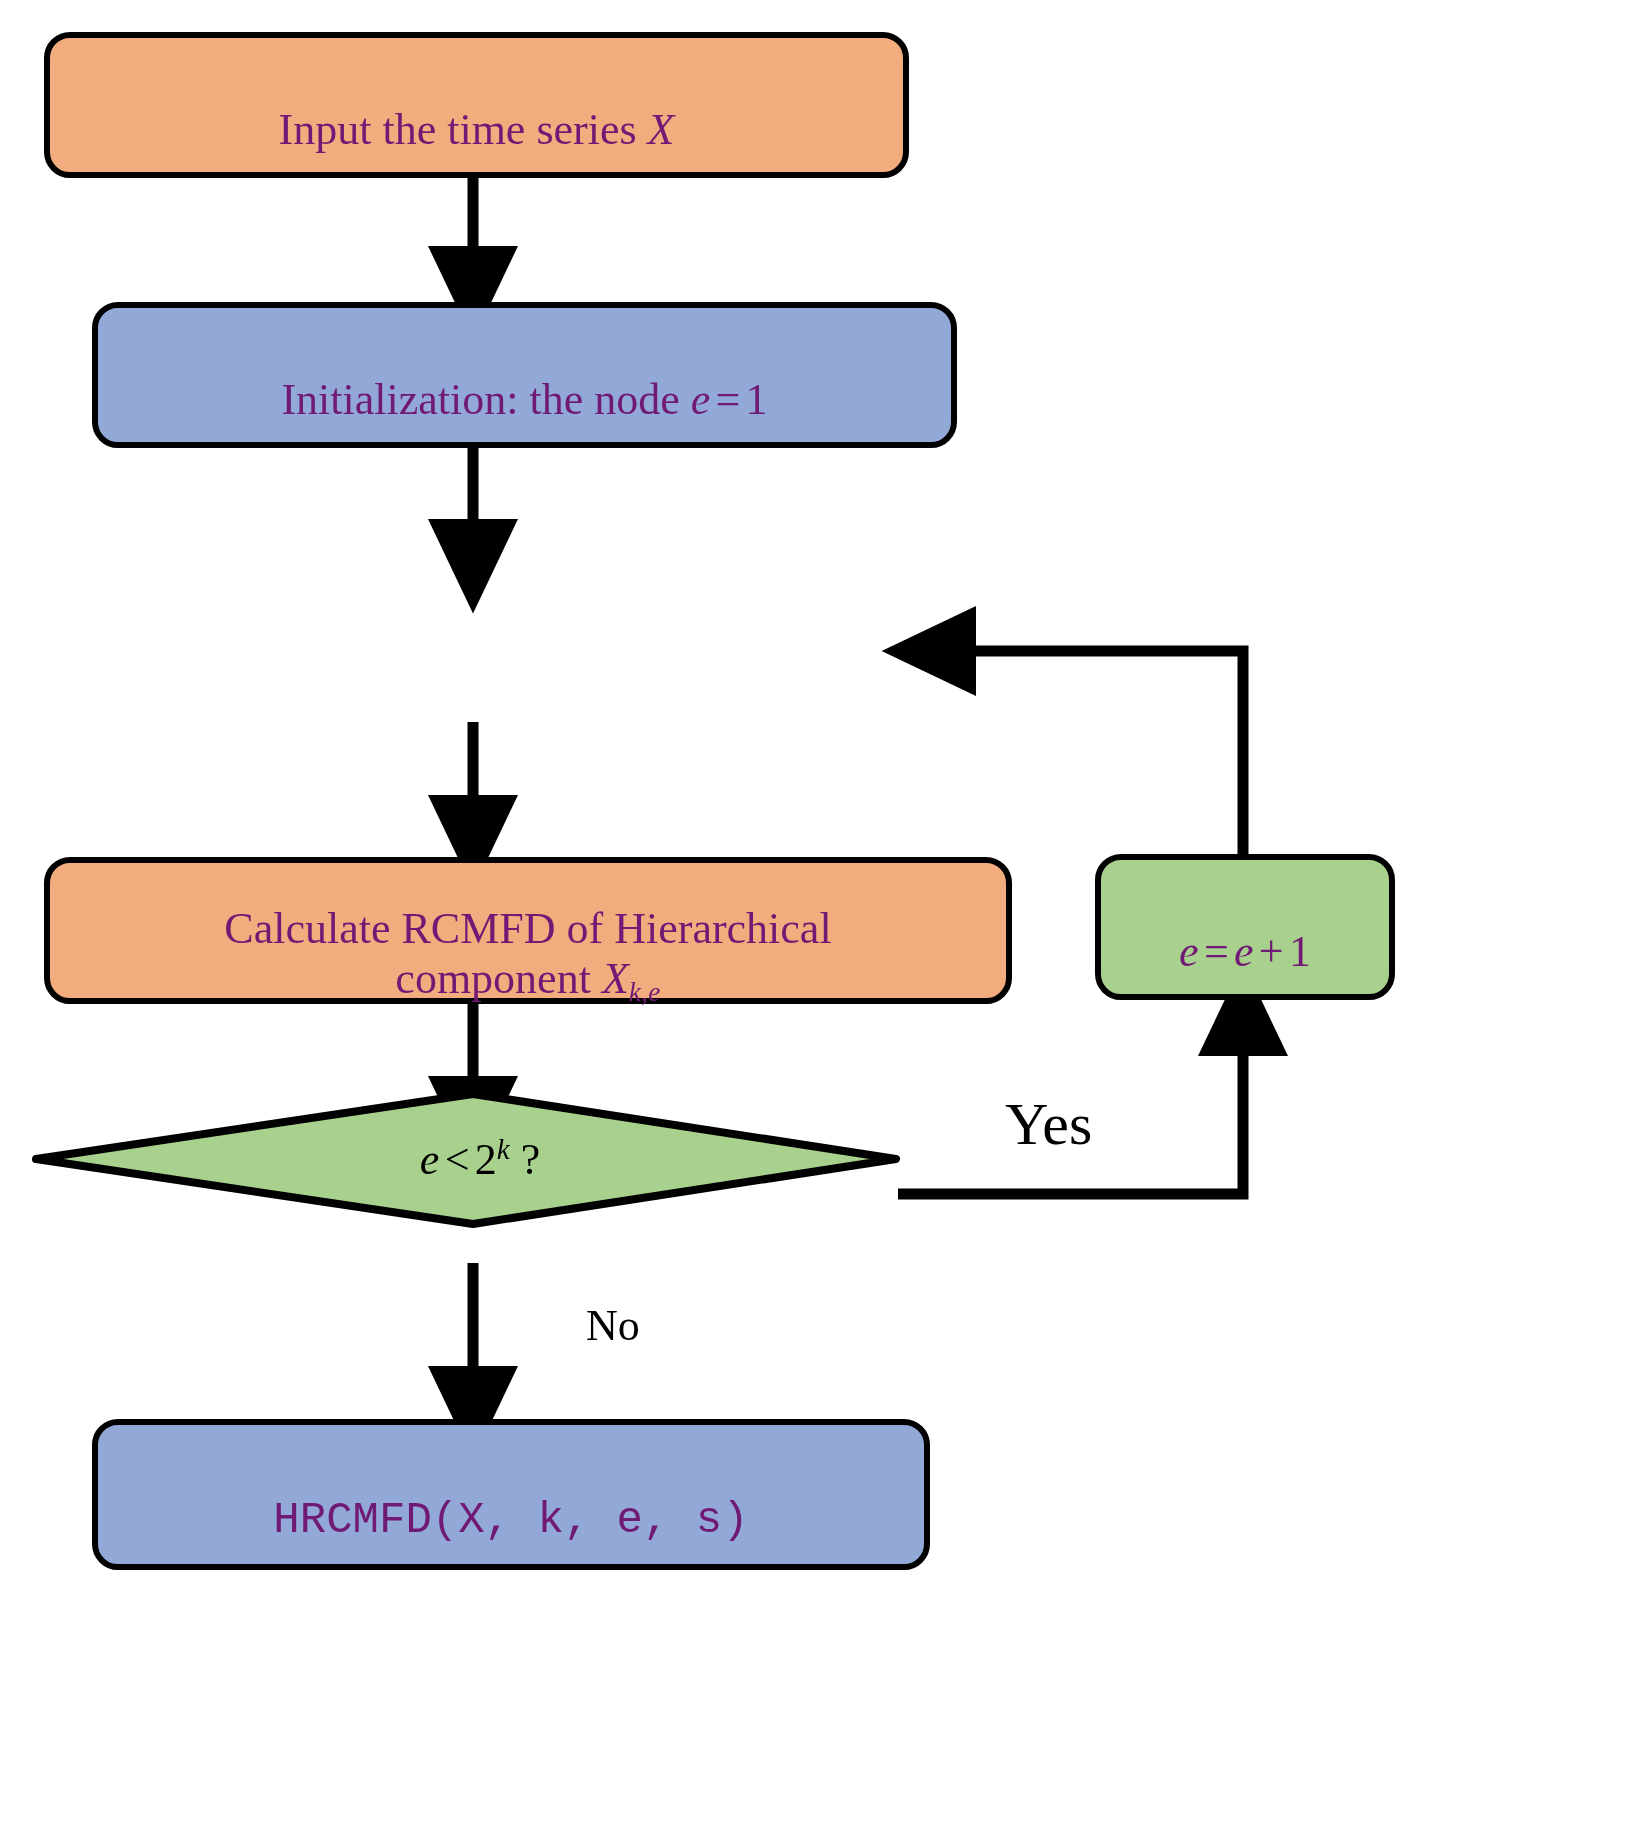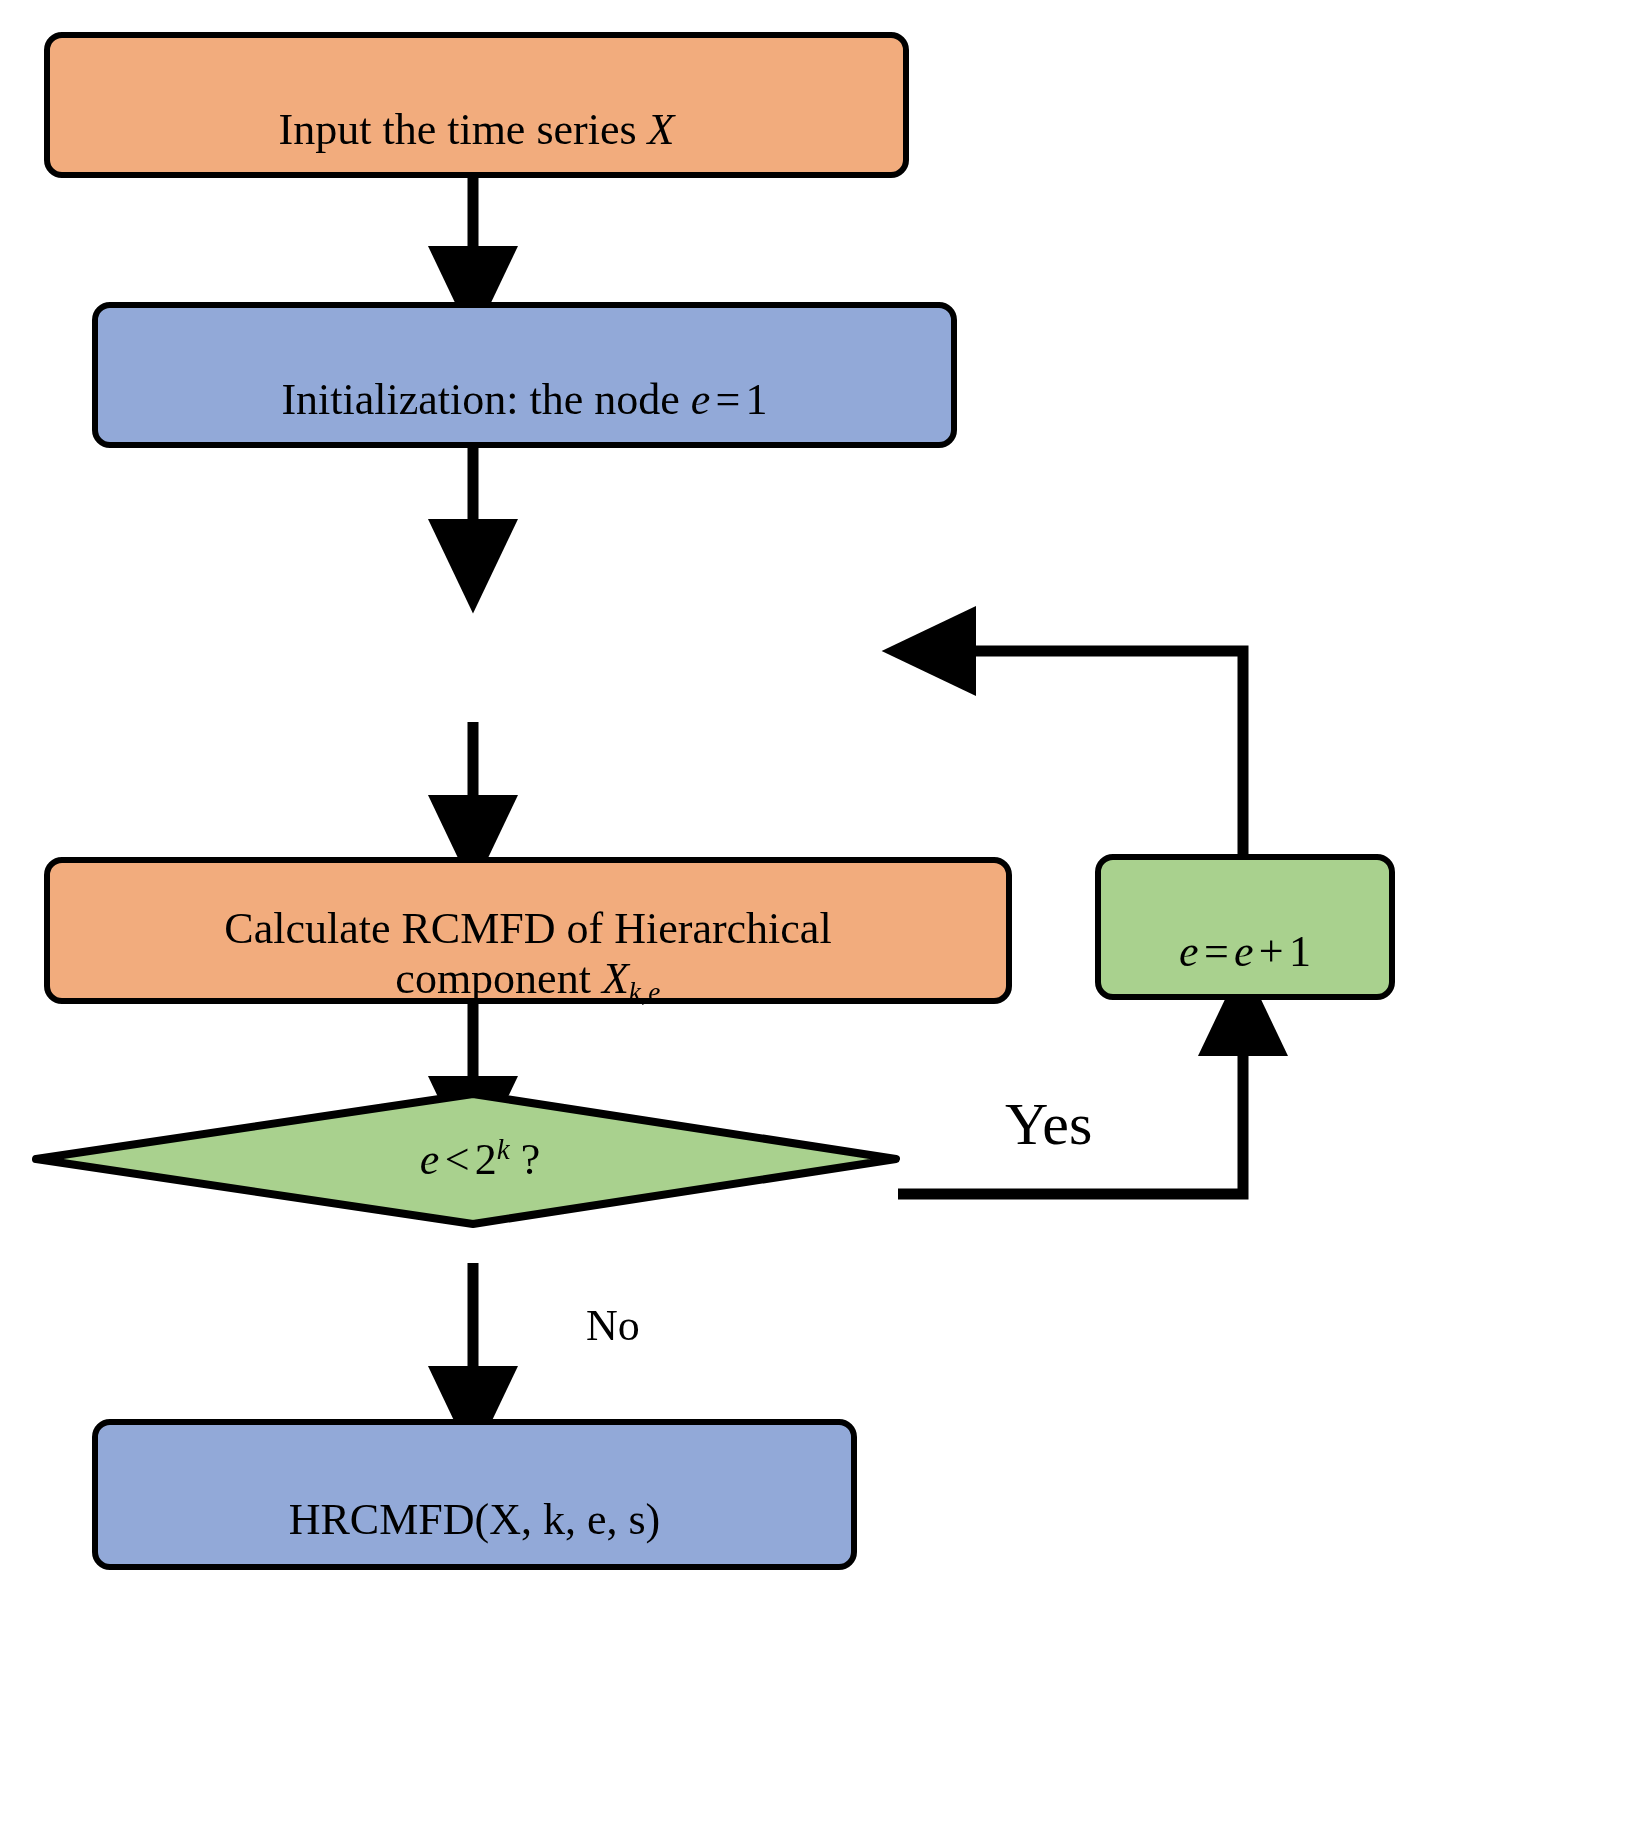--- a/index.html
+++ b/index.html
@@ -14,26 +14,26 @@
     position: relative;
     width: 1652px;
     height: 1823px;
     background: #ffffff;
     overflow: hidden;
   }
   .node {
     position: absolute;
     box-sizing: border-box;
     border: 6px solid #000000;
-    border-radius: 18px;
+    border-radius: 26px;
     display: flex;
     align-items: center;
     justify-content: center;
     text-align: center;
-    color: #000000;
+    color: #701a75;
     line-height: 1.15;
   }
   .node-text {
     display: block;
     padding: 0 26px;
     white-space: pre-line;
   }
   .fill-orange { background: #f2ac7d; }
   .fill-blue   { background: #92a9d8; margin-left: 48px; }
   .fill-green  { background: #a9d18e; }
@@ -143,21 +143,21 @@
       <span><span class="mvar">e</span><span class="mop">&lt;</span>2<span class="msup">k</span> ?</span>
     </div>
   </div>
 
   <div class="node fill-green" style="left:1095px; top:854px; width:300px; height:146px; font-size:44px;">
     <span class="node-text">
       <span class="mvar">e</span><span class="mop">=</span><span class="mvar">e</span><span class="mop">+</span>1
     </span>
   </div>
 
-  <div class="node fill-blue" style="left:44px; top:1419px; width:765px; height:151px; font-size:44px;">
+  <div class="node fill-blue" style="left:44px; top:1419px; width:838px; height:151px; font-size:44px;font-family:Liberation Mono, monospace;">
     <span class="node-text">
       HRCMFD(X, k, e, s)
     </span>
   </div>
 
   <div class="edge-label" style="left:1005px; top:1090px; font-size:60px;">Yes</div>
 
   <div class="edge-label" style="left:586px; top:1300px; font-size:44px;">No</div>
 
 </div>

